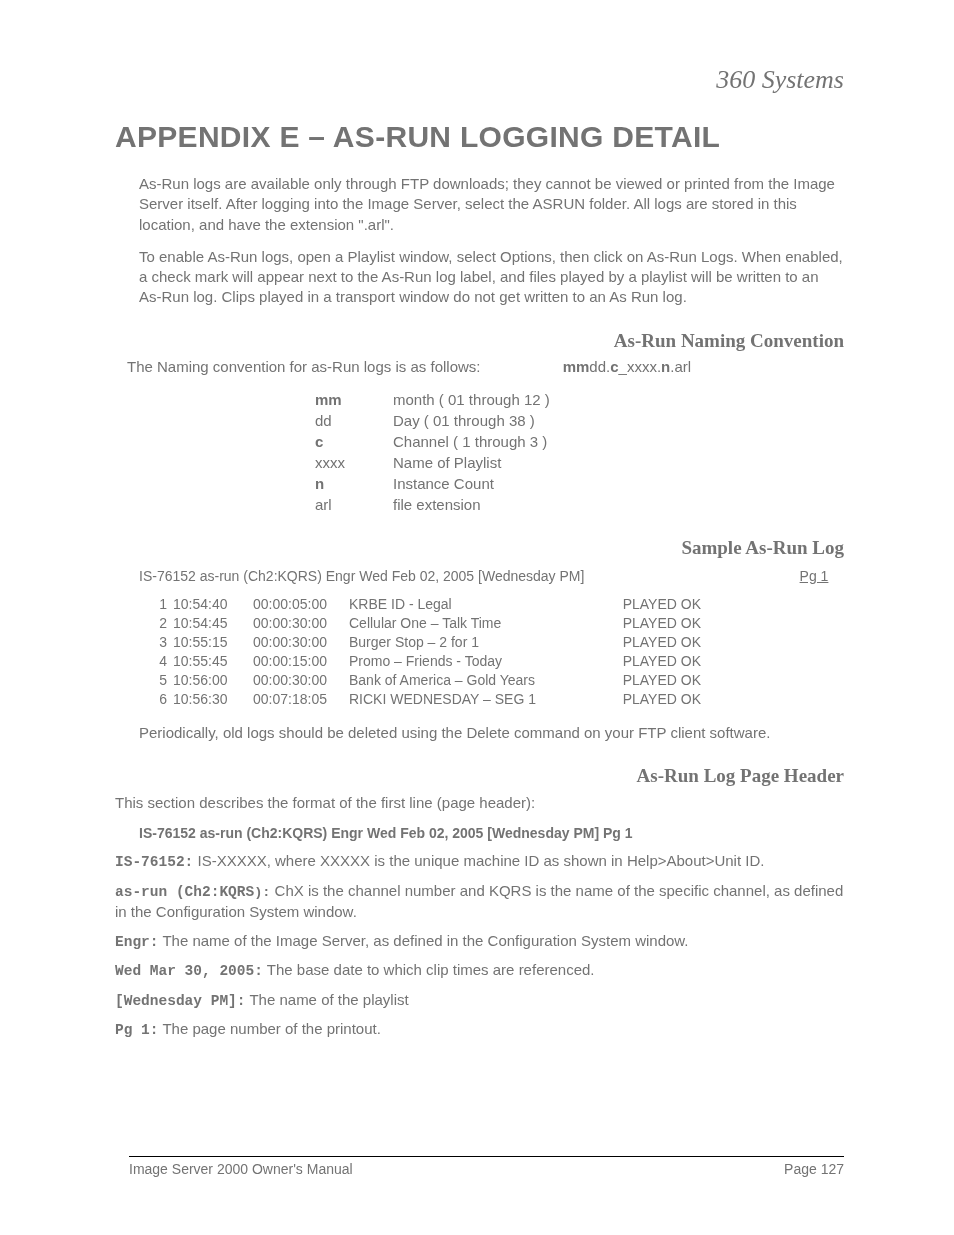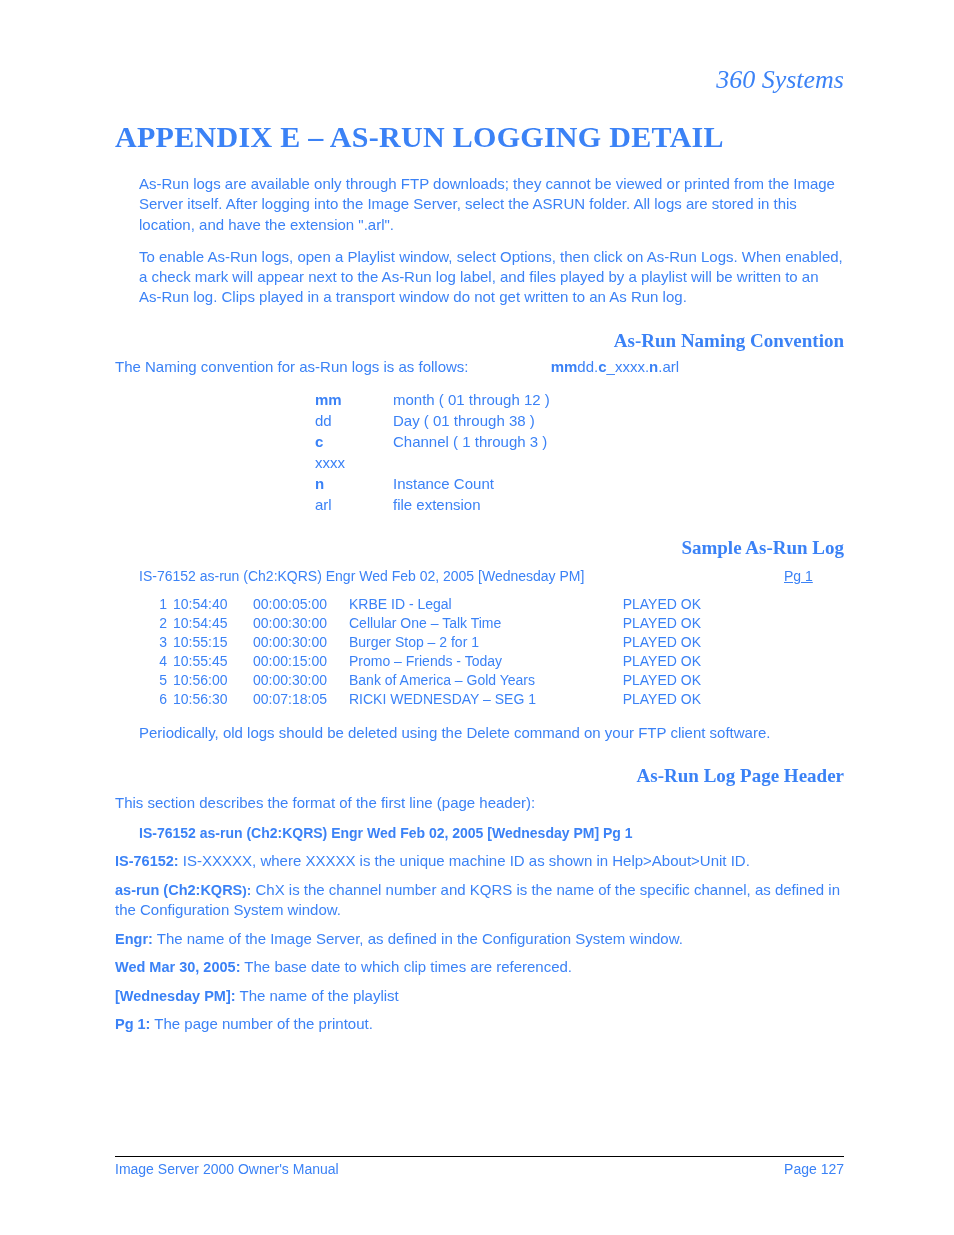--- a/index.html
+++ b/index.html
@@ -8,32 +8,32 @@
     background: #fff;
     font-family: "Times New Roman", Times, serif;
   }
   .page {
     width: 954px;
     height: 1235px;
     margin: 0 auto;
     padding: 65px 110px 50px 115px;
     box-sizing: border-box;
     position: relative;
-    color: #3b82f6;
+    color: #737373;
   }
   .logo {
     position: absolute;
     top: 65px;
     right: 110px;
     font-family: "Brush Script MT", cursive;
     font-style: italic;
     font-size: 26px;
   }
   h1 {
-    font-family: Liberation Serif, serif;
+    font-family: Liberation Sans, sans-serif;
     font-weight: bold;
     font-size: 30px;
     margin: 55px 0 20px 0;
     letter-spacing: 0.3px;
   }
   h2 {
     font-family: Georgia, "Times New Roman", serif;
     font-weight: bold;
     font-size: 19px;
     margin: 22px 0 6px 0;
@@ -47,21 +47,21 @@
   }
   .body-text-noindent {
     font-family: Verdana, Arial, sans-serif;
     font-size: 15px;
     line-height: 1.35;
     margin: 0 0 12px 0;
   }
   .naming-line {
     font-family: Verdana, Arial, sans-serif;
     font-size: 15px;
-    margin: 0 0 14px 0;
+    margin: 0 0 14px 12px;
   }
   .naming-pattern {
     font-family: Verdana, Arial, sans-serif;
     font-size: 15px;
     margin-left: 78px;
   }
   .conv-table {
     margin: 0 0 18px 200px;
     font-family: Verdana, Arial, sans-serif;
     font-size: 15px;
@@ -76,48 +76,48 @@
     font-family: Arial, Helvetica, sans-serif;
     font-size: 14px;
     margin: 8px 0 14px 24px;
     line-height: 1.35;
   }
   .log-header {
     display: flex;
     margin-bottom: 10px;
   }
   .log-header-main { flex: 1; }
-  .log-header-pg { width: 60px; text-align: left; text-decoration: underline; }
+  .log-header-pg { width: 60px; text-align: center; text-decoration: underline; }
   .log-row { display: flex; white-space: nowrap; }
   .c-idx { width: 28px; text-align: right; padding-right: 6px; }
   .c-start { width: 80px; }
   .c-dur { width: 96px; }
   .c-title { width: 242px; }
   .c-status { width: 110px; text-align: right; }
   .header-sample-bold {
     font-family: Arial, Helvetica, sans-serif;
     font-weight: bold;
     font-size: 14px;
     margin: 8px 0 10px 24px;
   }
   .def {
     font-family: Verdana, Arial, sans-serif;
     font-size: 15px;
     line-height: 1.35;
     margin: 0 0 8px 0;
   }
   .def-label {
-    font-family: Liberation Sans, sans-serif;
+    font-family: Liberation Mono, monospace;
     font-weight: bold;
     font-size: 14.5px;
   }
   .def-label-sm { font-size: 13.5px; }
   .footer {
     position: absolute;
-    left: 115px;
+    left: 129px;
     right: 110px;
     bottom: 58px;
     border-top: 1px solid #000;
     padding-top: 4px;
     font-family: Verdana, Arial, sans-serif;
     font-size: 14px;
     display: flex;
     justify-content: space-between;
   }
   b { font-weight: bold; }
@@ -148,20 +148,21 @@
       <div class="conv-row">
         <span class="conv-key">dd</span>
         <span class="conv-val">Day     ( 01 through 38 )</span>
       </div>
       <div class="conv-row">
         <span class="conv-key"><b>c</b></span>
         <span class="conv-val">Channel ( 1 through 3 )</span>
       </div>
       <div class="conv-row">
         <span class="conv-key">xxxx</span>
+        <span class="conv-val">Name of Playlist</span>
       </div>
       <div class="conv-row">
         <span class="conv-key"><b>n</b></span>
         <span class="conv-val">Instance Count</span>
       </div>
       <div class="conv-row">
         <span class="conv-key">arl</span>
         <span class="conv-val">file extension</span>
       </div>
     </div>

